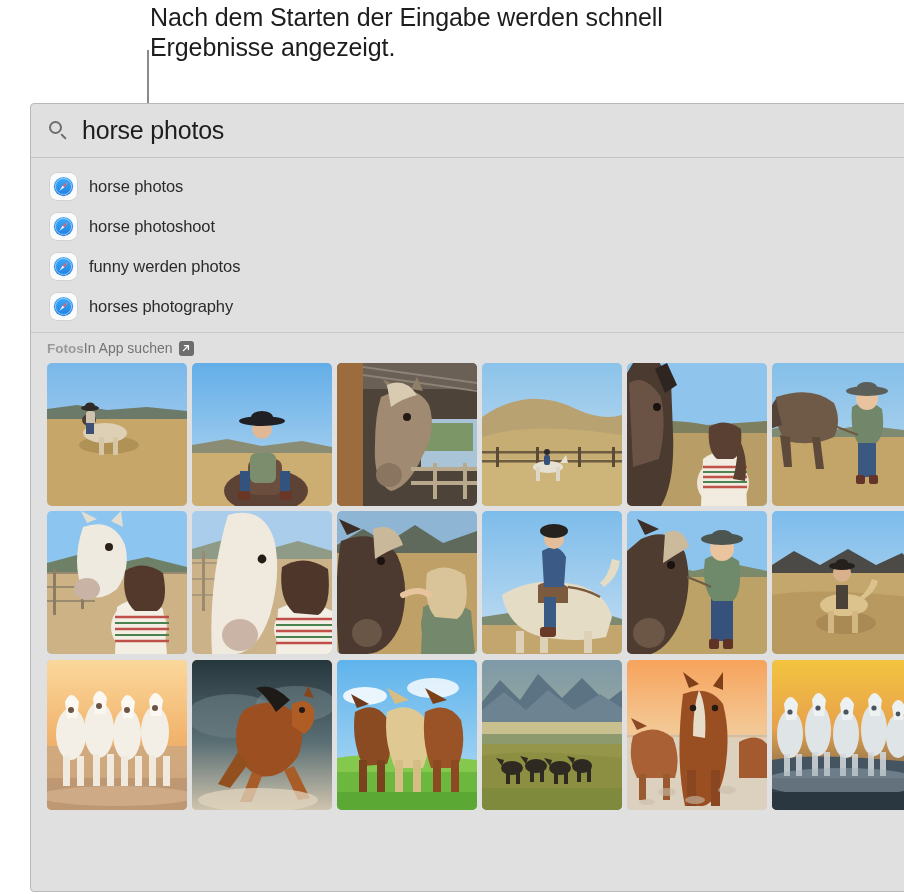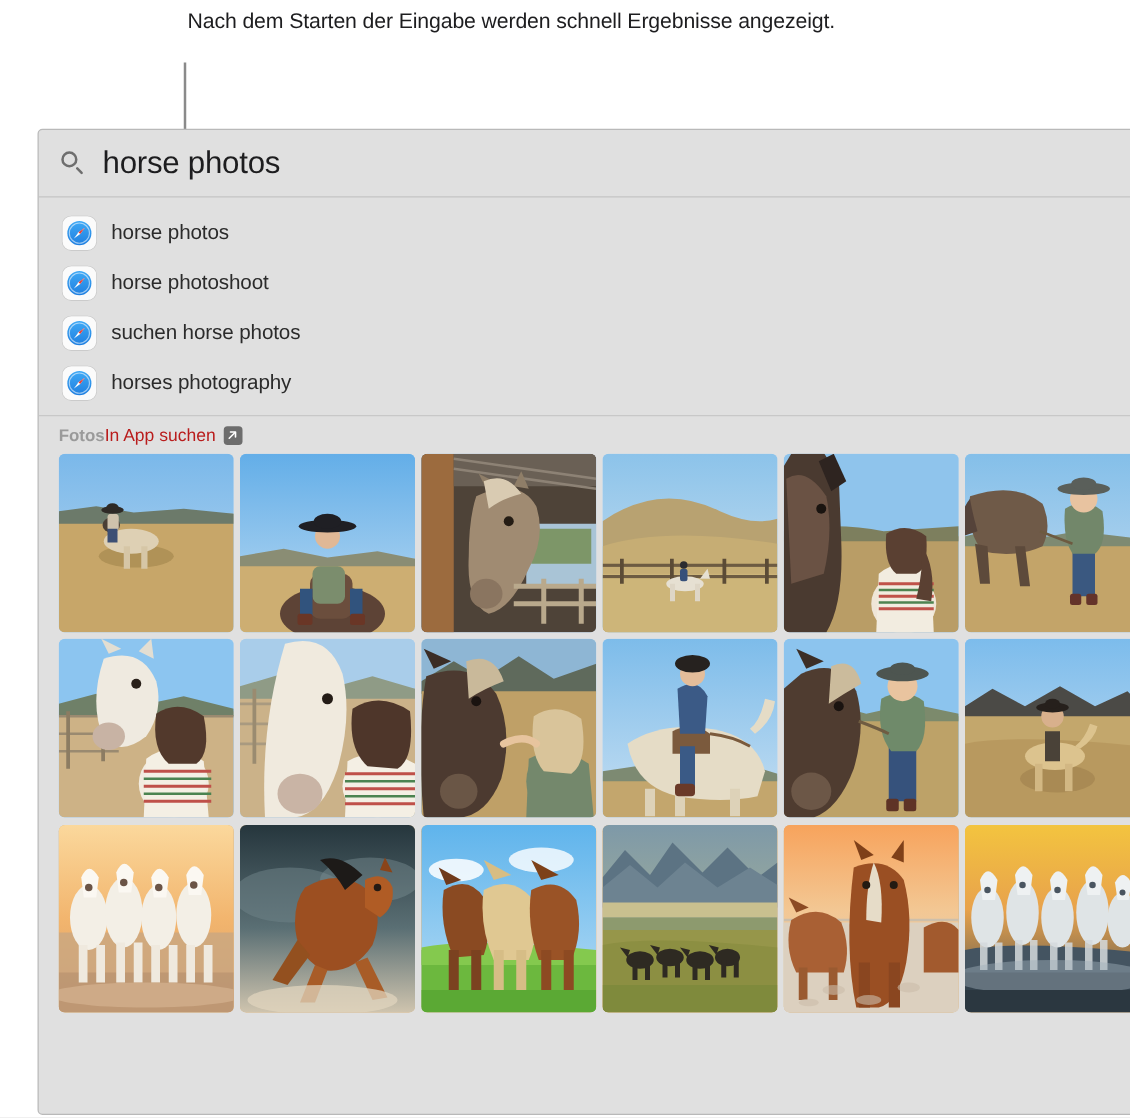--- a/index.html
+++ b/index.html
@@ -9,21 +9,21 @@
     font-family:"Liberation Sans", sans-serif;
     overflow:hidden;
     position:relative;
   }
 
   
   .callout{
     position:absolute;
     left:150px; top:2px;
     width:620px;
-    font-size:17px;
+    font-size:25px;
     line-height:30px;
     color:#1d1d1f;
     letter-spacing:-0.1px;
   }
   .callout-line{
     position:absolute;
     left:147px; top:50px;
     width:2px; height:63px;
     background:#8a8a8a;
   }
@@ -119,21 +119,21 @@
     font-size:13.5px;
     font-weight:bold;
     color:#9a9a9a;
     letter-spacing:0px;
   }
   .in-app{
     display:flex;
     align-items:center;
     gap:6px;
     font-size:14px;
-    color:#b91c1c;
+    color:#737373;
   }
   .arrow-box{
     width:15px;height:15px;
     border-radius:3px;
     background:#6d6d6d;
     display:flex;align-items:center;justify-content:center;
   }
   .arrow-box svg{display:block;}
 
   
@@ -215,21 +215,21 @@
 
     <div class="sugg-row">
       <span class="safari-icon">
         <svg width="21" height="21" viewBox="0 0 24 24">
           <circle cx="12" cy="12" r="11" fill="url(#sg1)"></circle>
           <circle cx="12" cy="12" r="9.2" fill="none" stroke="#ffffff" stroke-width="1" opacity=".55"></circle>
           <polygon points="17,7 11.2,11.2 7,17 12.8,12.8" fill="#ffffff"></polygon>
           <polygon points="17,7 12.8,12.8 11.2,11.2" fill="#e8433c"></polygon>
         </svg>
       </span>
-      <span class="sugg-label">suchen horse photos</span>
+      <span class="sugg-label">funny werden photos</span>
     </div>
 
 
     <div class="sugg-row">
       <span class="safari-icon">
         <svg width="21" height="21" viewBox="0 0 24 24">
           <circle cx="12" cy="12" r="11" fill="url(#sg1)"></circle>
           <circle cx="12" cy="12" r="9.2" fill="none" stroke="#ffffff" stroke-width="1" opacity=".55"></circle>
           <polygon points="17,7 11.2,11.2 7,17 12.8,12.8" fill="#ffffff"></polygon>
           <polygon points="17,7 12.8,12.8 11.2,11.2" fill="#e8433c"></polygon>

